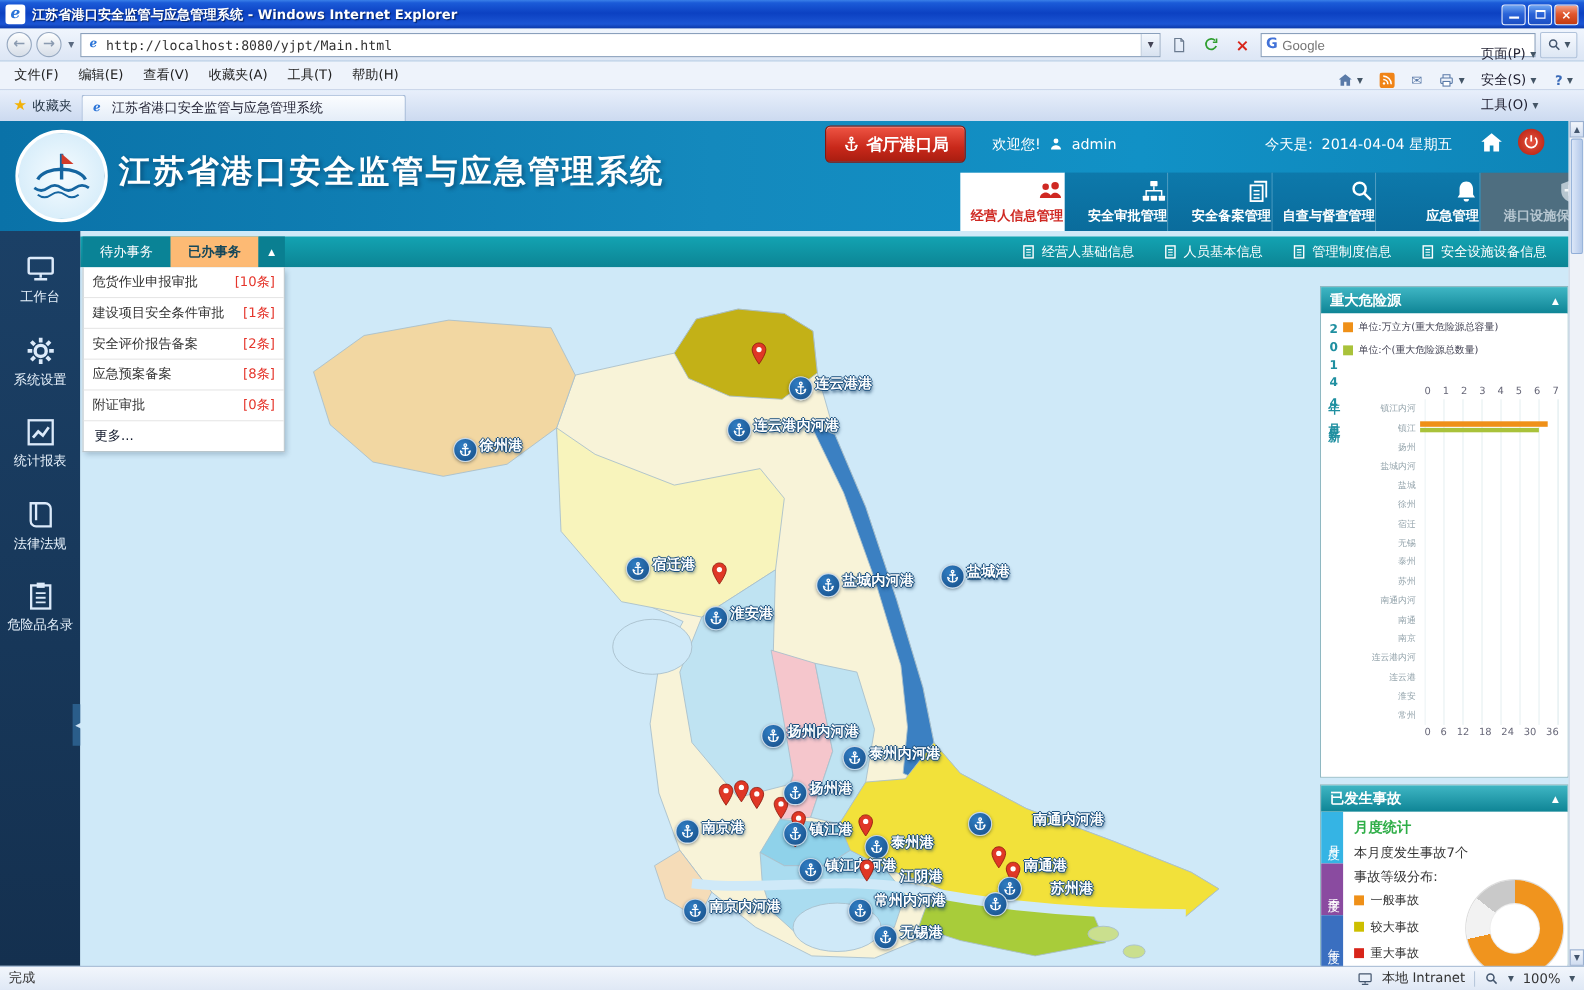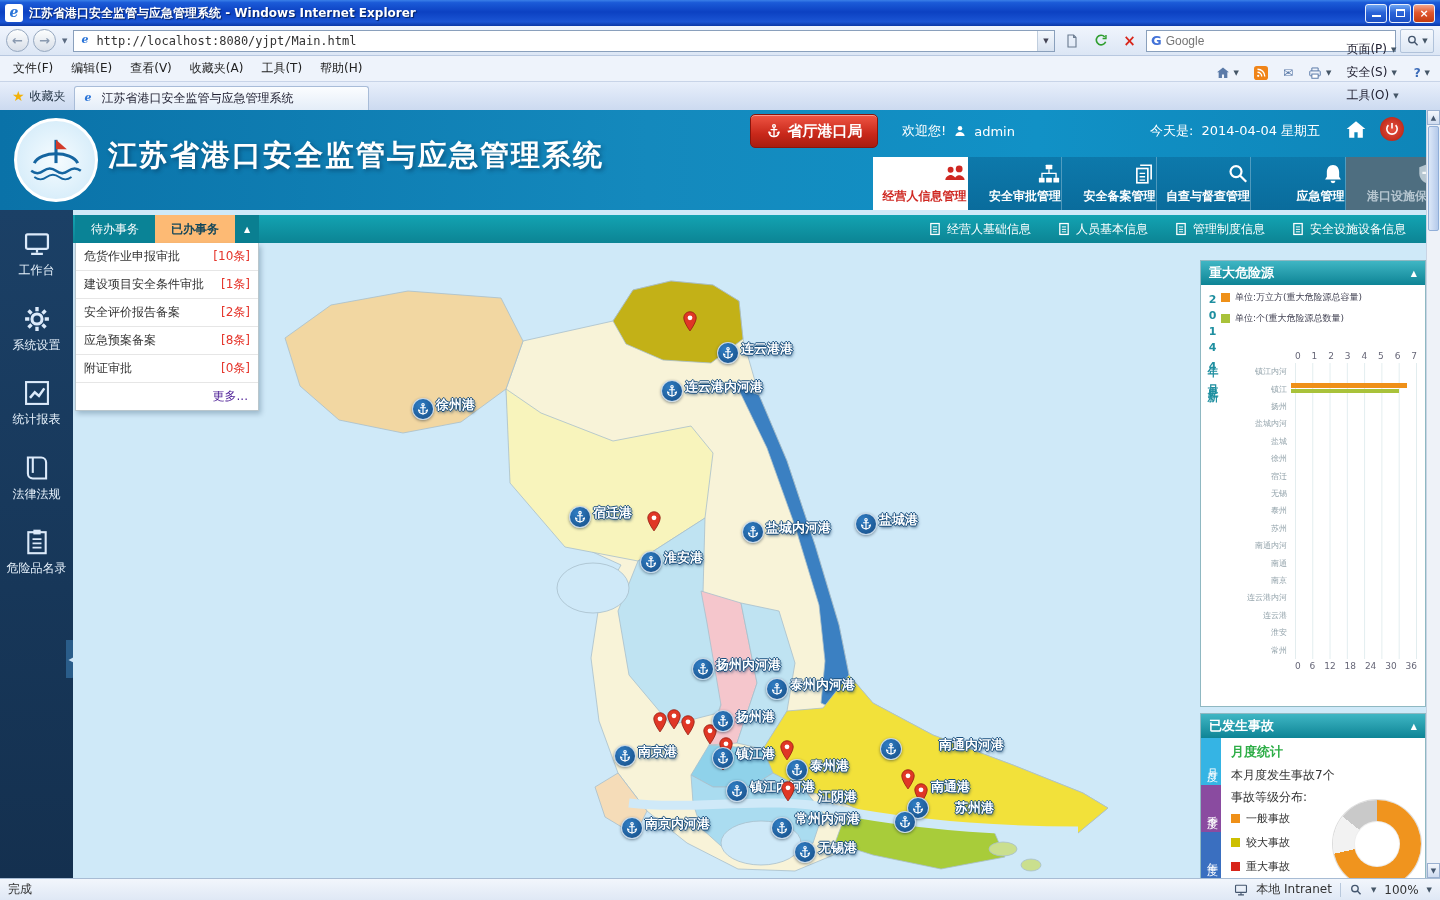--- a/index.html
+++ b/index.html
@@ -67,21 +67,21 @@
 .subnav{position:absolute;left:73px;top:215px;width:1353px;height:28px;background:linear-gradient(#13a3b2,#0c8494);display:flex;justify-content:flex-end;align-items:center;gap:26px;padding-right:20px;color:#fff}
 .subnav-item{display:flex;align-items:center;gap:5px;font-size:12px}
 
 .todotabs{position:absolute;left:75px;top:215px;height:28px;display:flex}
 .todo-tab{width:80px;height:28px;display:flex;align-items:center;justify-content:center;font-size:12px;background:#0a8396;color:#fff}
 .todo-tab.sel{background:#fdba74;color:#14475a;font-weight:bold}
 .todo-up{width:24px;height:28px;background:#0a7f91;color:#fff;display:flex;align-items:center;justify-content:center;font-size:8px}
 .todolist{position:absolute;left:75px;top:243px;width:184px;background:#fff;border:1px solid #b9c6cc;border-top:none;box-shadow:2px 3px 5px rgba(0,40,70,.25)}
 .todo-row{display:flex;justify-content:space-between;gap:6px;padding:5px 8px;border-bottom:1px solid #e6e6e6;font-size:12px;color:#333;white-space:nowrap}
 .todo-count{color:#e5352b}
-.todo-more{text-align:right;padding:5px 10px;font-size:12px;color:#4c1d95}
+.todo-more{text-align:left;padding:5px 10px;font-size:12px;color:#0f172a}
 
 .sidebar{position:absolute;left:0;top:210px;width:73px;height:668px;background:linear-gradient(180deg,#1b4066,#14304f);display:flex;flex-direction:column;align-items:center;padding-top:14px;gap:14px}
 .side-item{display:flex;flex-direction:column;align-items:center;gap:5px;color:#e6f1fb;font-size:12px;width:100%;padding:6px 2px;text-align:center;line-height:1.3}
 .side-item .icn{color:#dceafa}
 .side-handle{position:absolute;left:66px;top:640px;width:11px;height:38px;background:#2a5d8a;border-radius:0 5px 5px 0;color:#cfe4f6;font-size:8px;display:flex;align-items:center;justify-content:center}
 
 .map{position:absolute;left:73px;top:243px;width:1353px;height:635px;background:#cfe9f8;overflow:hidden}
 .map svg.terrain{position:absolute;left:0;top:0}
 .marker-anchor{position:absolute;width:22px;height:22px;border-radius:50%;background:radial-gradient(circle at 35% 30%,#2f7cc2,#174e86);border:1px solid rgba(255,255,255,.75);box-shadow:0 1px 3px rgba(0,20,40,.45);display:flex;align-items:center;justify-content:center;color:#fff}
 .marker-anchor .icn{width:14px;height:14px}

